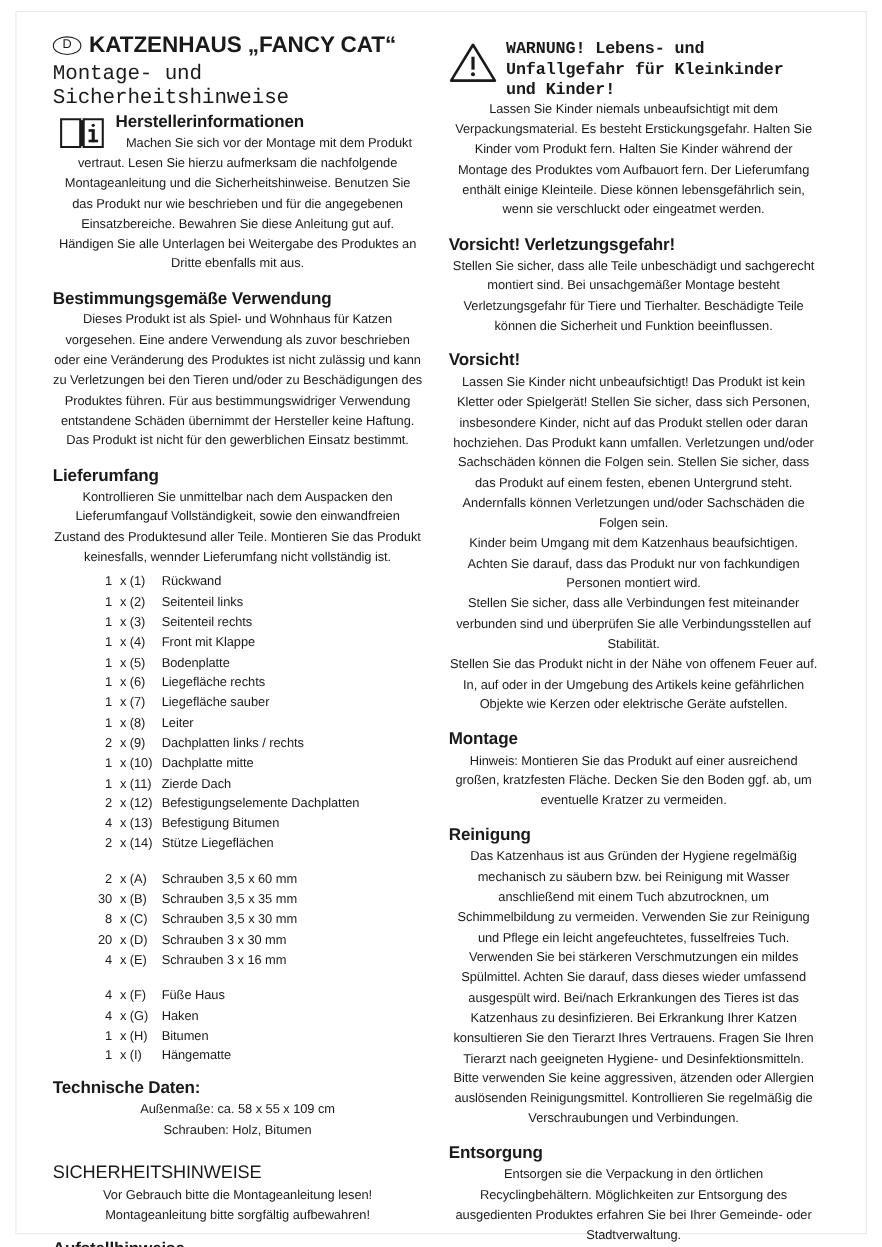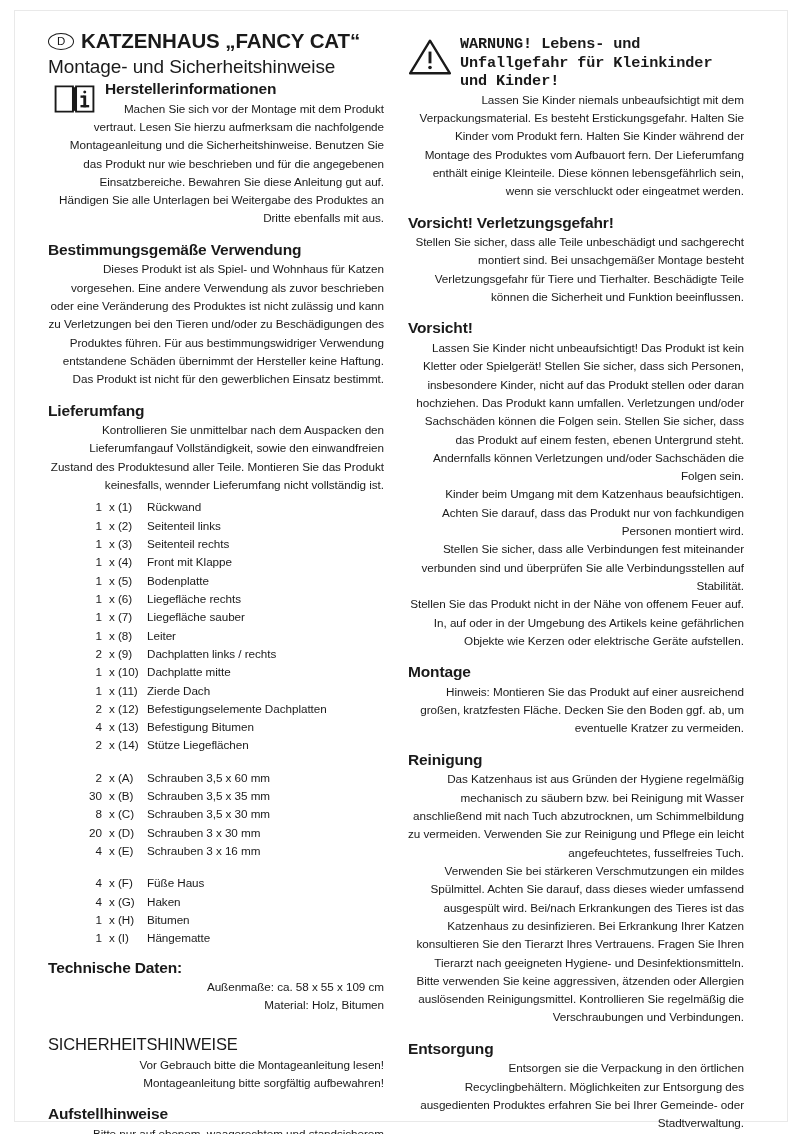--- a/index.html
+++ b/index.html
@@ -61,20 +61,21 @@
     display: flex;
     align-items: center;
     gap: 7px;
   }
   h2.subtitle {
     margin: 3px 0 0 0;
     font-size: 19px;
     font-weight: normal;
     line-height: 1.16;
     letter-spacing: -0.1px;
+    font-family: Liberation Mono, monospace;
   }
 
   .h-sec {
     margin: 13px 0 1px 0;
     font-size: 15.5px;
     font-weight: bold;
     line-height: 1.2;
     letter-spacing: -0.15px;
   }
   .h-sec.tight { margin-top: 11px; }
@@ -91,21 +92,21 @@
     letter-spacing: -0.1px;
     font-family: Liberation Mono, monospace;
   }
 
   
   p, .p {
     margin: 0;
     font-size: 11.7px;
     line-height: 1.565;
     letter-spacing: -0.05px;
-    text-align: right;
+    text-align: center;
   }
   p + p { margin-top: 0; }
 
   
   .badge-d {
     display: inline-flex;
     align-items: center;
     justify-content: center;
     width: 26px;
     height: 17px;
@@ -316,21 +317,21 @@
           </li>
         <li>
             <span class="qty">1</span>
             <span class="xref">x (I)</span>
             <span class="pname">Hängematte</span>
           </li>
       </ul>
 
       <div class="h-sec tight">Technische Daten:</div>
       <p>Außenmaße: ca. 58 x 55 x 109 cm</p>
-      <p>Material: Holz, Bitumen</p>
+      <p>Schrauben: Holz, Bitumen</p>
 
       <div class="h-sec caps">SICHERHEITSHINWEISE</div>
       <p>Vor Gebrauch bitte die Montageanleitung lesen!</p>
       <p>Montageanleitung bitte sorgfältig aufbewahren!</p>
 
       <div class="h-sec">Aufstellhinweise</div>
       <p>Bitte nur auf ebenem, waagerechtem und standsicherem Untergrund aufstellen. Katzenhaus vor Wind, Regen und Frost geschützt aufstellen. Halten Sie den Platz sauber, trocken und temperiert. Verwenden Sie den Artikel bestimmungsgemäß.</p>
     </div>
 
     <div class="col col-right">
@@ -353,21 +354,21 @@
       <p>Kinder beim Umgang mit dem Katzenhaus beaufsichtigen.</p>
       <p>Achten Sie darauf, dass das Produkt nur von fachkundigen Personen montiert wird.</p>
       <p>Stellen Sie sicher, dass alle Verbindungen fest miteinander verbunden sind und überprüfen Sie alle Verbindungsstellen auf Stabilität.</p>
 
       <p>Stellen Sie das Produkt nicht in der Nähe von offenem Feuer auf. In, auf oder in der Umgebung des Artikels keine gefährlichen Objekte wie Kerzen oder elektrische Geräte aufstellen.</p>
 
       <div class="h-sec">Montage</div>
       <p>Hinweis: Montieren Sie das Produkt auf einer ausreichend großen, kratzfesten Fläche. Decken Sie den Boden ggf. ab, um eventuelle Kratzer zu vermeiden.</p>
 
       <div class="h-sec">Reinigung</div>
-      <p>Das Katzenhaus ist aus Gründen der Hygiene regelmäßig mechanisch zu säubern bzw. bei Reinigung mit Wasser anschließend mit nach Tuch abzutrocknen, um Schimmelbildung zu vermeiden. Verwenden Sie zur Reinigung und Pflege ein leicht angefeuchtetes, fusselfreies Tuch.</p>
+      <p>Das Katzenhaus ist aus Gründen der Hygiene regelmäßig mechanisch zu säubern bzw. bei Reinigung mit Wasser anschließend mit einem Tuch abzutrocknen, um Schimmelbildung zu vermeiden. Verwenden Sie zur Reinigung und Pflege ein leicht angefeuchtetes, fusselfreies Tuch.</p>
       <p>Verwenden Sie bei stärkeren Verschmutzungen ein mildes Spülmittel. Achten Sie darauf, dass dieses wieder umfassend ausgespült wird. Bei/nach Erkrankungen des Tieres ist das Katzenhaus zu desinfizieren. Bei Erkrankung Ihrer Katzen konsultieren Sie den Tierarzt Ihres Vertrauens. Fragen Sie Ihren Tierarzt nach geeigneten Hygiene- und Desinfektionsmitteln. Bitte verwenden Sie keine aggressiven, ätzenden oder Allergien auslösenden Reinigungsmittel. Kontrollieren Sie regelmäßig die Verschraubungen und Verbindungen.</p>
 
       <div class="h-sec">Entsorgung</div>
       <p>Entsorgen sie die Verpackung in den örtlichen Recyclingbehältern. Möglichkeiten zur Entsorgung des ausgedienten Produktes erfahren Sie bei Ihrer Gemeinde- oder Stadtverwaltung.</p>
 
     </div>
 
   </div>
 </div>
 

